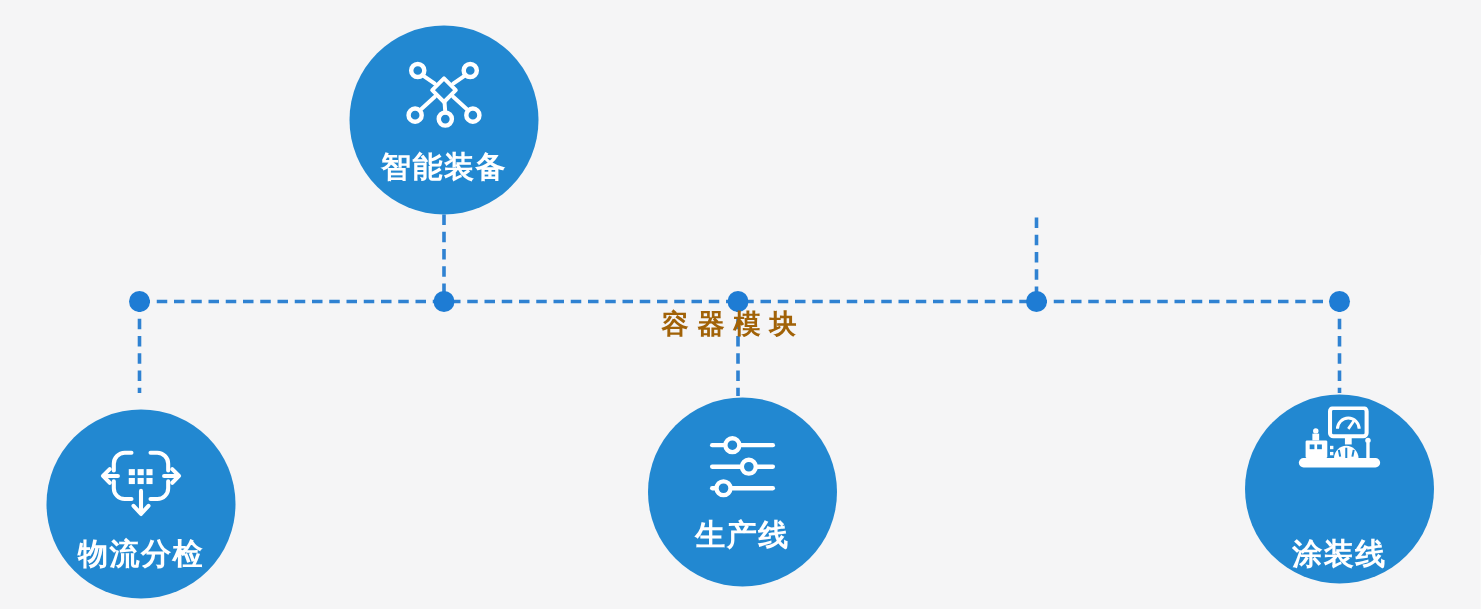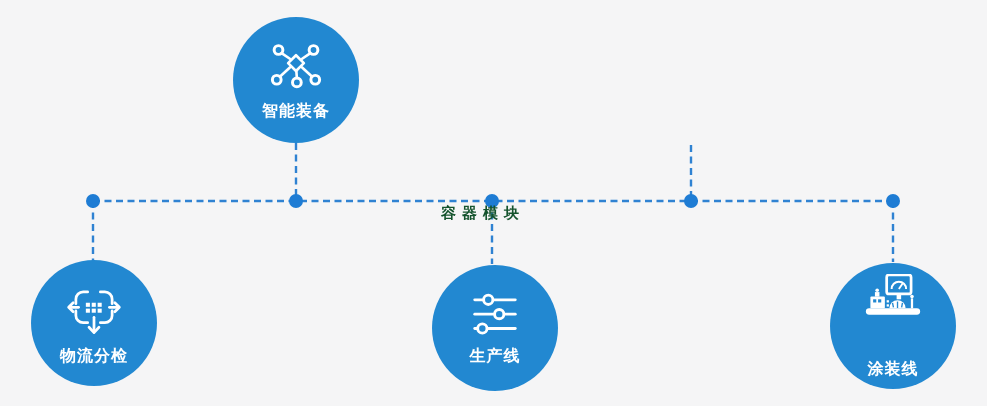--- a/index.html
+++ b/index.html
@@ -34,33 +34,33 @@
   }
   .node-icon {
     display: flex;
     align-items: center;
     justify-content: center;
     margin-top: 2px;
   }
   .node-label {
     margin-top: 7px;
     color: #ffffff;
-    font-size: 16px;
+    font-size: 20px;
     font-weight: bold;
     letter-spacing: 1px;
     white-space: nowrap;
   }
   .watermark {
     position: absolute;
     left: 441px;
     top: 204px;
-    font-size: 15px;
+    font-size: 18px;
     font-weight: bold;
     letter-spacing: 6px;
-    color: #14532d;
+    color: #a16207;
     white-space: nowrap;
     user-select: none;
   }
 </style>
 </head>
 <body>
 
 <div class="canvas">
 
   <svg class="connector-layer" width="987" height="406" viewBox="0 0 987 406">
@@ -96,21 +96,21 @@
         <line x1="48.5" y1="13.5" x2="39" y2="20" stroke-width="3"></line>
         <line x1="25" y1="30" x2="13.5" y2="40.5" stroke-width="3"></line>
         <line x1="39" y1="30" x2="50.5" y2="40.5" stroke-width="3"></line>
         <line x1="32.4" y1="34" x2="33" y2="42" stroke-width="3"></line>
       </svg>
     </span>
     <span class="node-label">智能装备</span>
   </div>
 
 
-  <div class="node" style="left:31px; top:260px;">
+  <div class="node" style="left:31px; top:273px;">
     <span class="node-icon">
       <svg width="58" height="58" viewBox="0 0 64 64" fill="none" stroke="#ffffff" stroke-linecap="round" stroke-linejoin="round">
         <path d="M12 25 v-5 a8 8 0 0 1 8 -8 h5" stroke-width="3"></path>
         <path d="M39 12 h5 a8 8 0 0 1 8 8 v5" stroke-width="3"></path>
         <path d="M12 33 v5 a8 8 0 0 0 8 8 h5" stroke-width="3"></path>
         <path d="M52 33 v5 a8 8 0 0 1 -8 8 h-5" stroke-width="3"></path>
         <g fill="#ffffff" stroke="none">
           <rect x="23" y="24" width="4.5" height="4.5"></rect>
           <rect x="29.5" y="24" width="4.5" height="4.5"></rect>
           <rect x="36" y="24" width="4.5" height="4.5"></rect>

